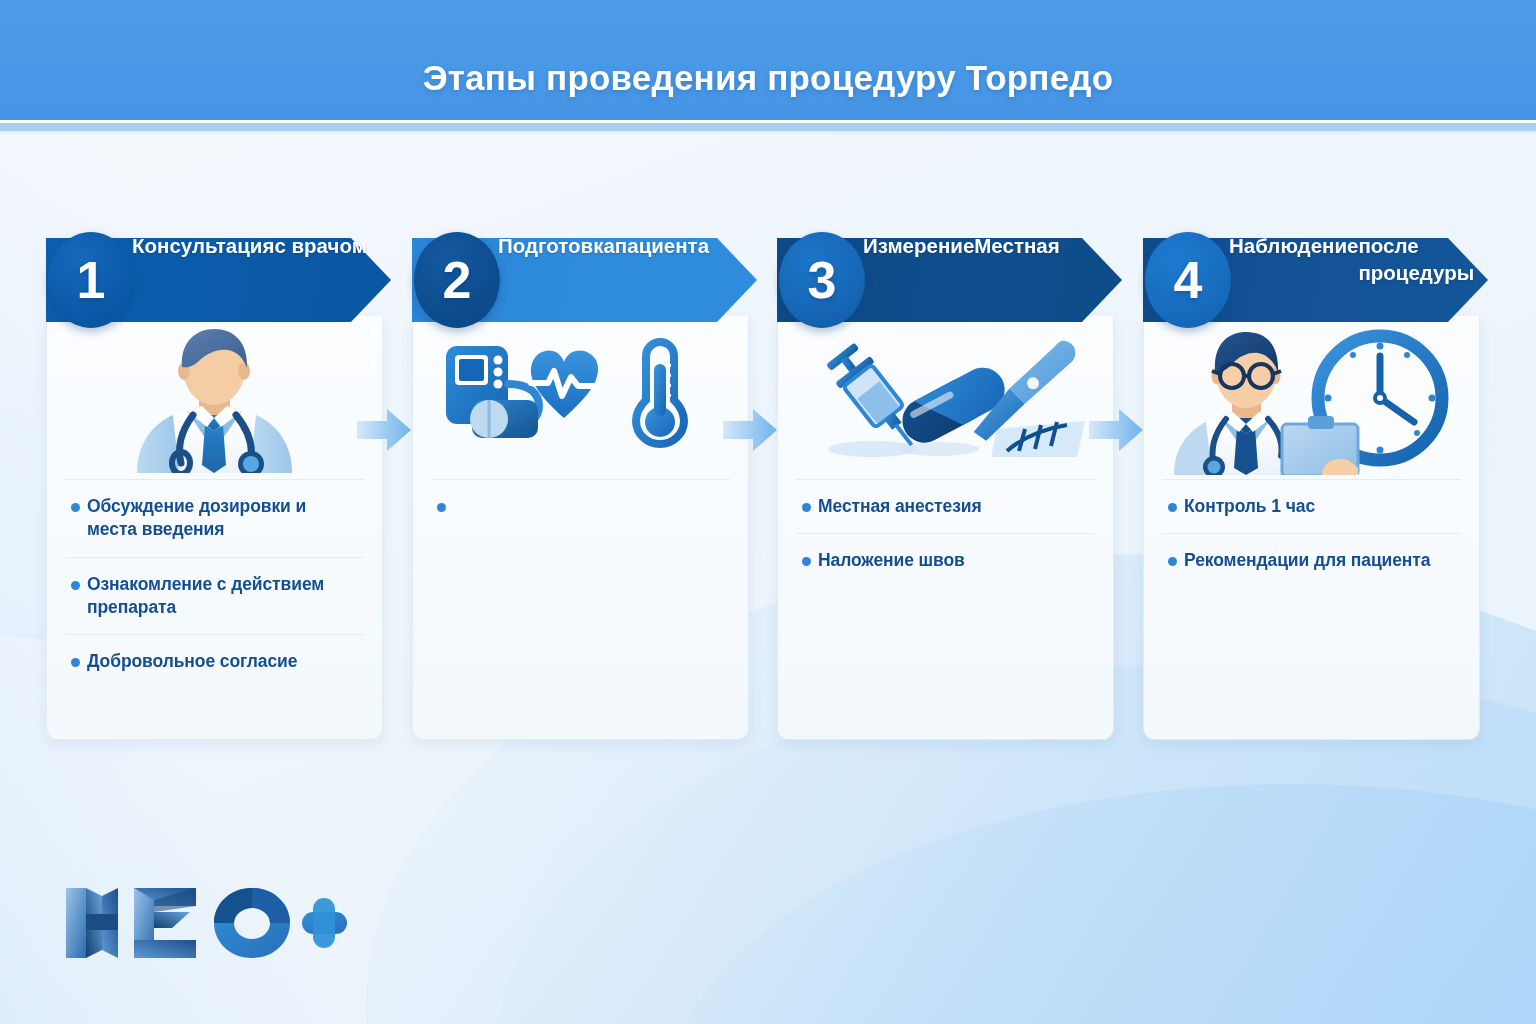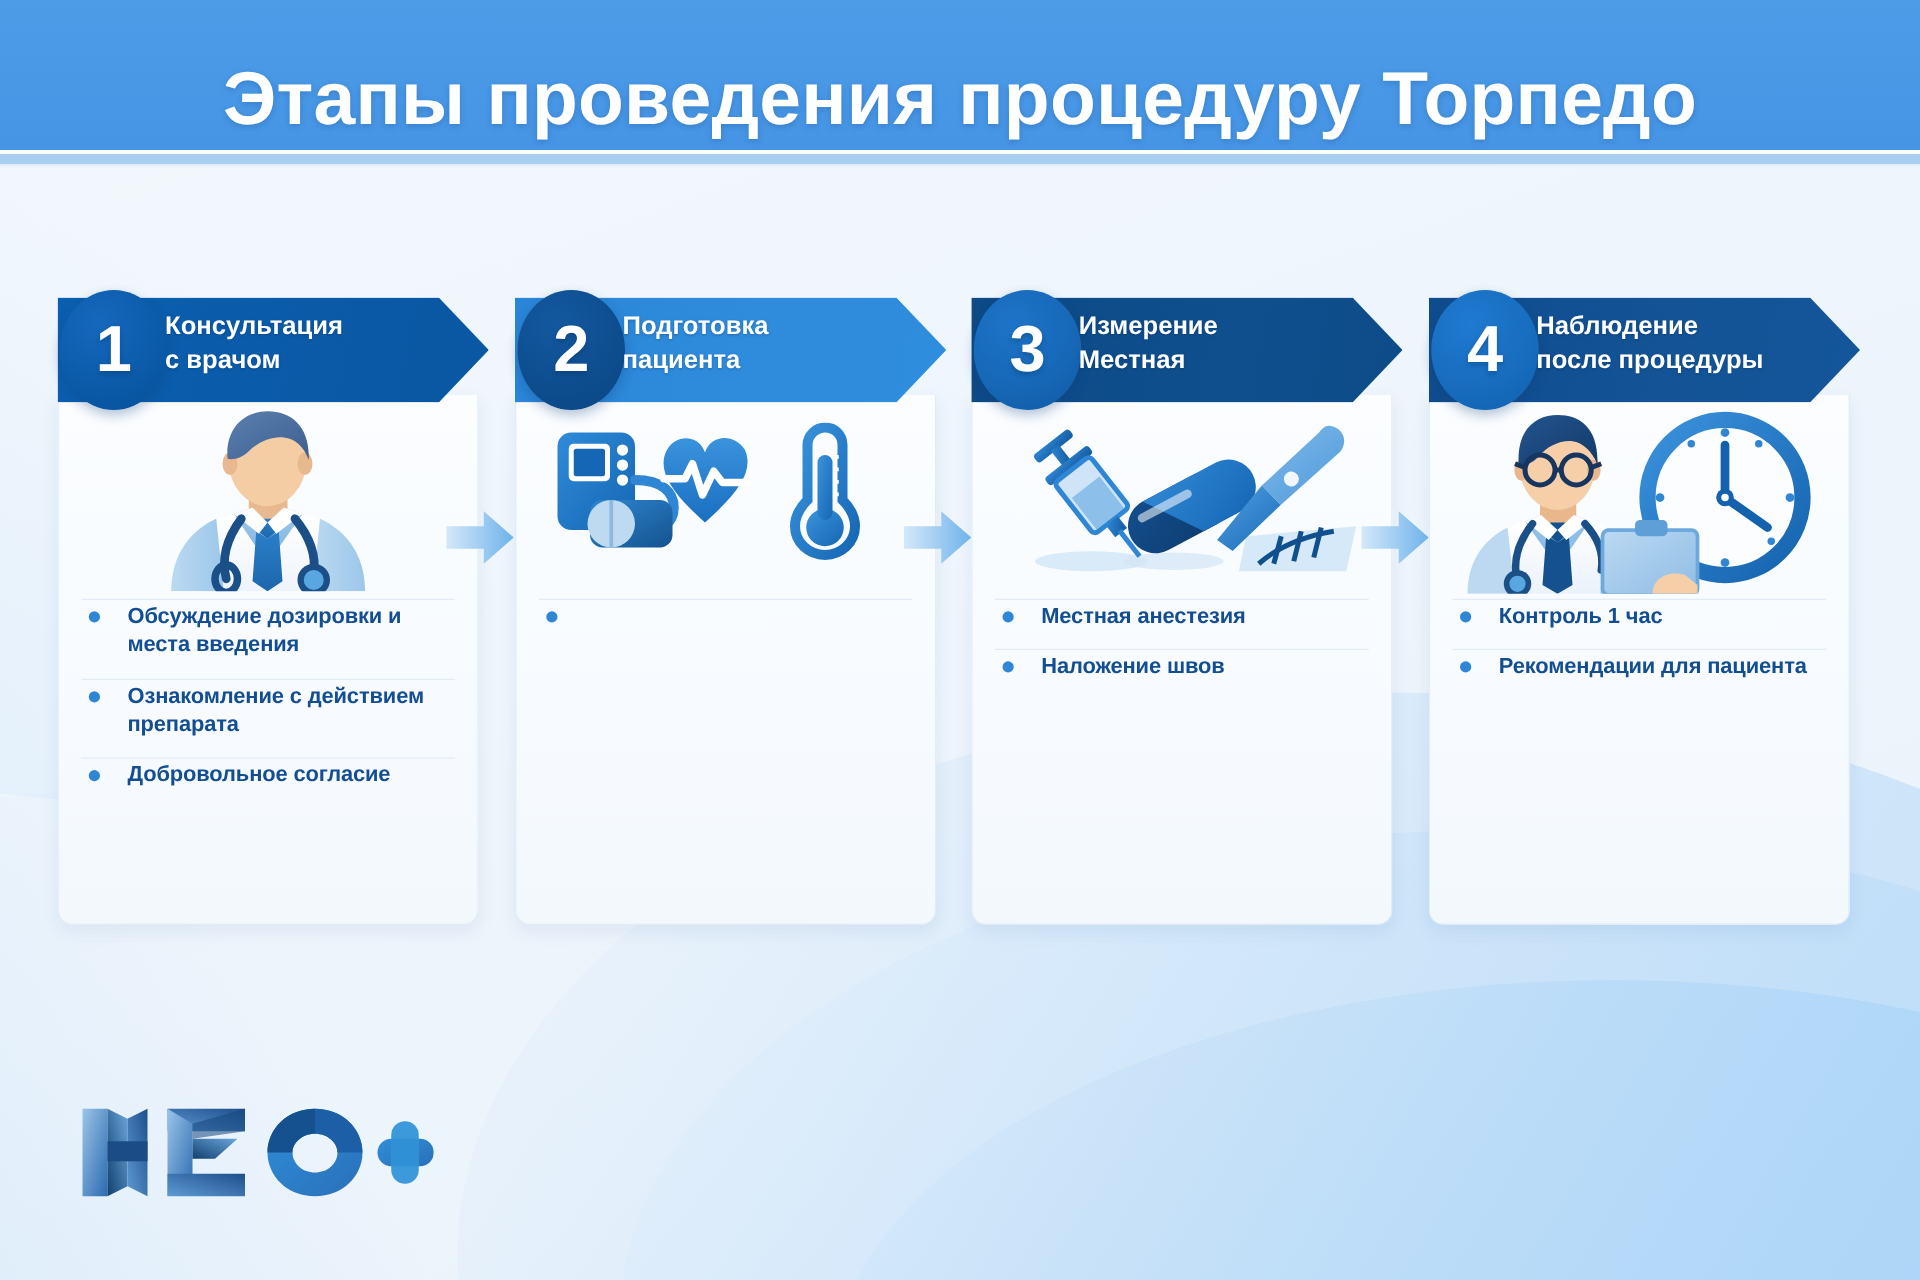--- a/index.html
+++ b/index.html
@@ -57,21 +57,21 @@
     top: 0; left: 0;
     width: 1536px; height: 120px;
     background: linear-gradient(180deg, #4c9ce8 0%, #4695e5 100%);
     display: flex;
     align-items: center;
     justify-content: center;
     z-index: 5;
   }
   .header-title {
     color: #ffffff;
-    font-size: 60px;
+    font-size: 35px;
     font-weight: bold;
     letter-spacing: 0.2px;
     text-shadow: 0 2px 5px rgba(20,70,130,0.28);
     white-space: nowrap;
     margin-top: 36px;
   }
   .header-stripe {
     position: absolute;
     top: 120px; left: 0;
     width: 1536px; height: 14px;
@@ -113,22 +113,21 @@
   .banner-0 { background: linear-gradient(100deg, #0b5fb0 0%, #0a5aa8 60%, #0a57a2 100%); }
   .banner-1 { background: linear-gradient(100deg, #2a86d8 0%, #2f8bdb 55%, #2f8ddd 100%); }
   .banner-2 { background: linear-gradient(100deg, #0d4a86 0%, #0f4f8e 60%, #0d4c88 100%); }
   .banner-3 { background: linear-gradient(100deg, #0f4c8e 0%, #135396 55%, #14569a 100%); }
 
   .banner-text {
     position: absolute;
     top: 0; left: 0;
     width: 345px; height: 84px;
     display: flex;
-    flex-direction: column;
-    justify-content: center;
+    flex-direction: row;
     padding-left: 86px;
     z-index: 4;
     color: #ffffff;
     font-size: 20.5px;
     font-weight: bold;
     line-height: 1.32;
     text-shadow: 0 1px 2px rgba(10,40,80,0.3);
   }
 
   .badge {
@@ -176,22 +175,22 @@
     align-items: center;
     justify-content: center;
   }
 
   .bullet-list {
     padding: 0 18px 16px 18px;
   }
   .bullet-item {
     display: flex;
     align-items: flex-start;
-    gap: 22px;
-    padding: 1px 4px 15px 6px;
+    gap: 7px;
+    padding: 15px 4px 15px 6px;
     border-top: 1px solid #e3ecf6;
   }
   .bullet-dot {
     flex: 0 0 auto;
     width: 9px; height: 9px;
     border-radius: 50%;
     background: #2f86d4;
     margin-top: 8px;
   }
   .bullet-text {

